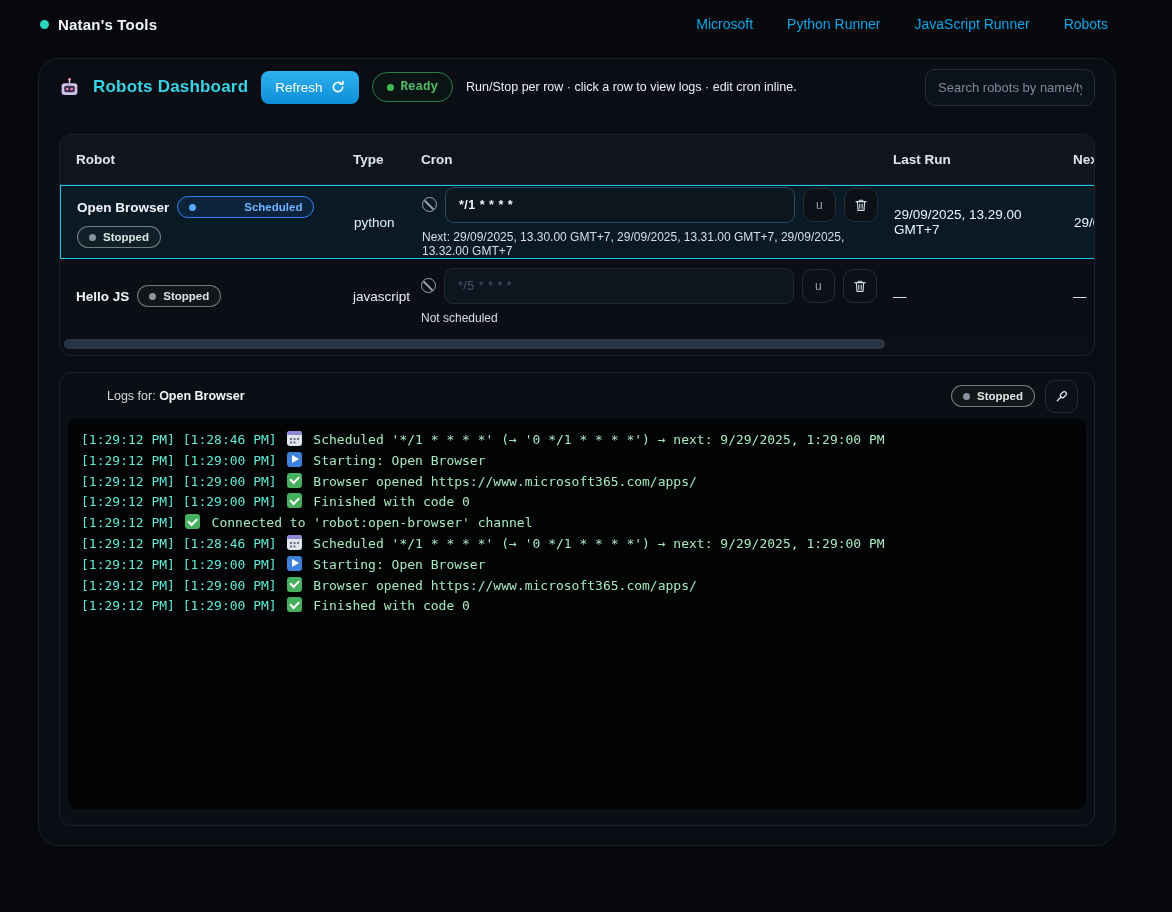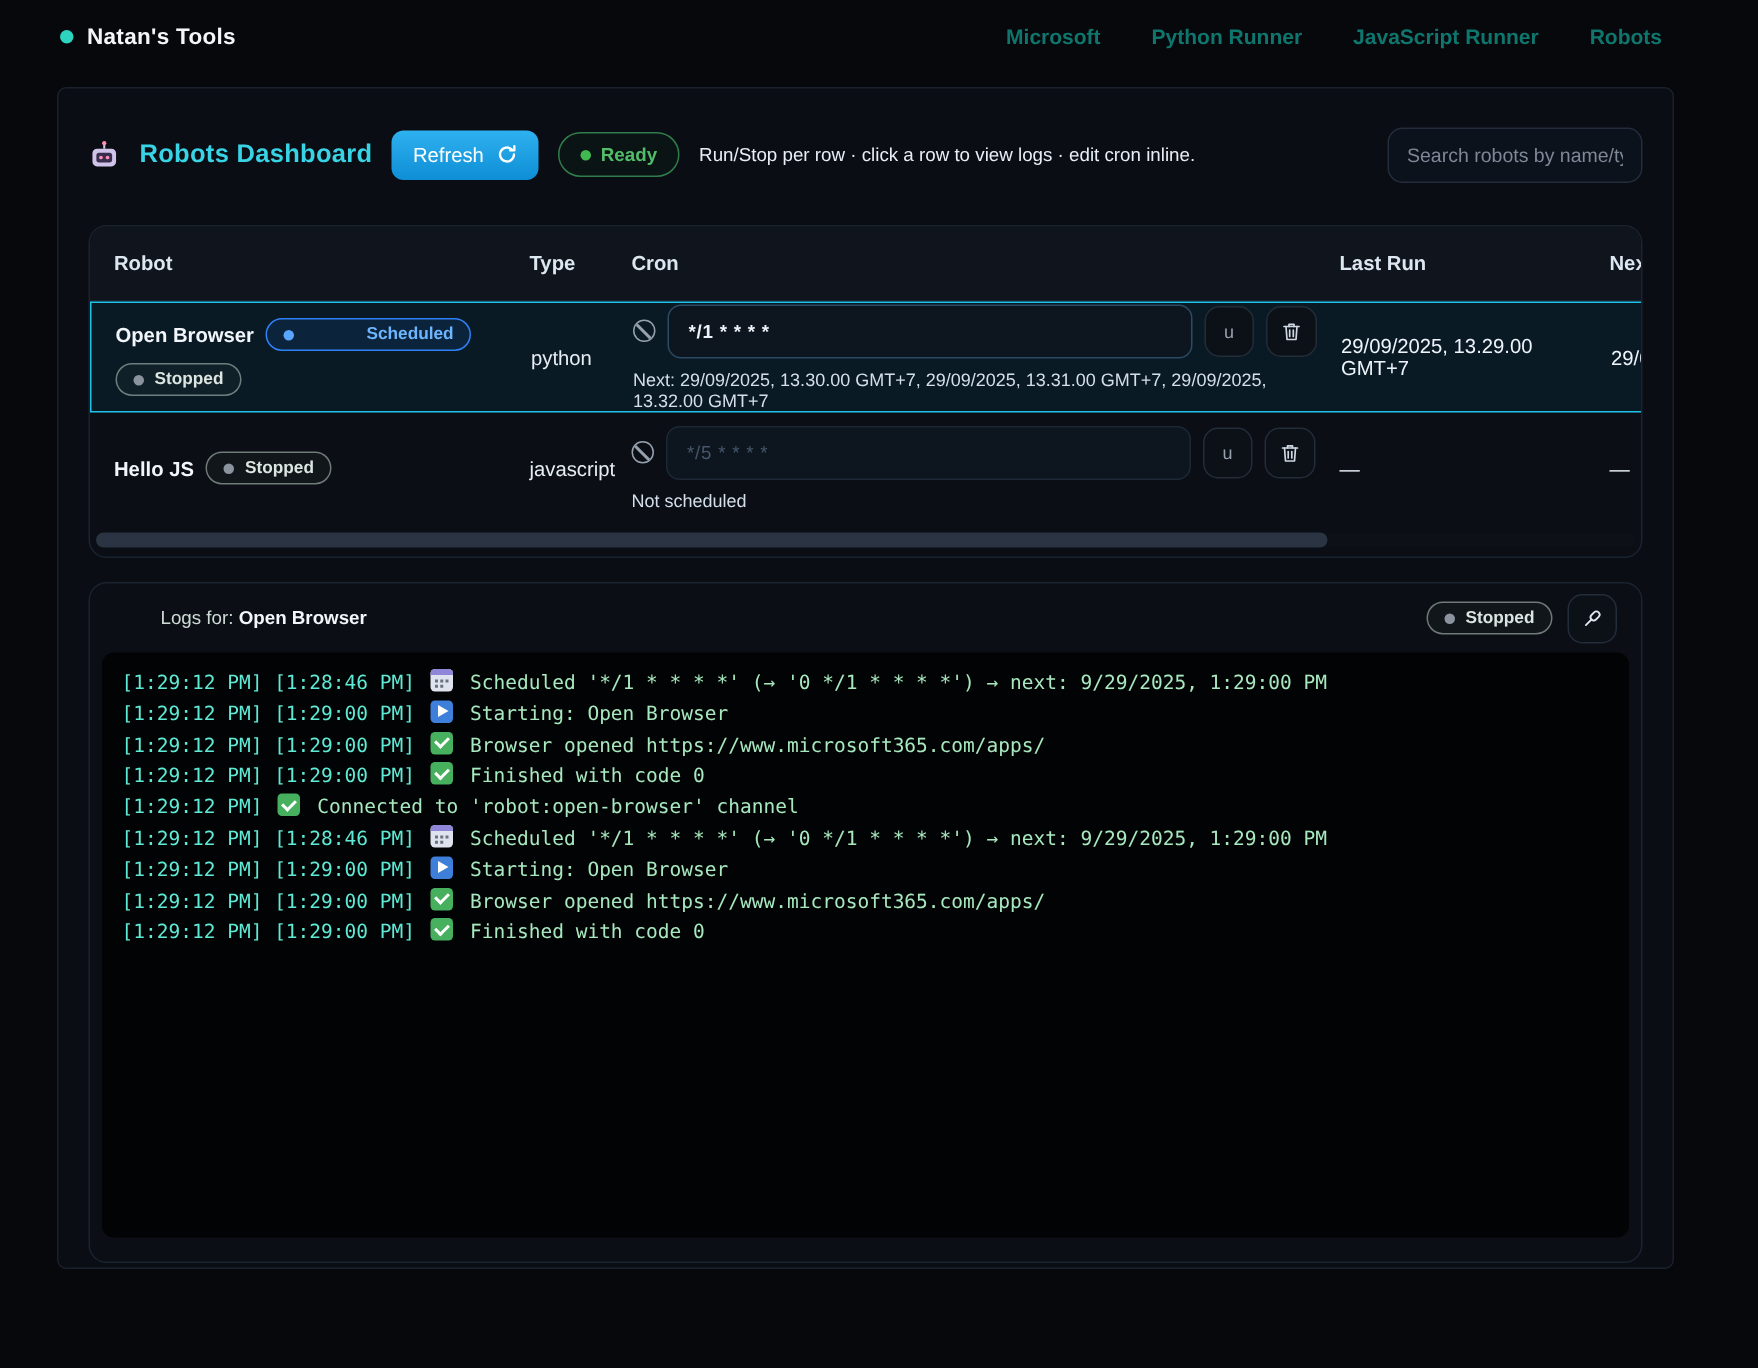--- a/index.html
+++ b/index.html
@@ -5,35 +5,35 @@
   * { box-sizing: border-box; margin: 0; padding: 0; }
   html,body { width: 1172px; height: 912px; background: #06080c; overflow: hidden; }
   body { font-family: "Liberation Sans", "DejaVu Sans", sans-serif; color: #e6edf3; }
 
   
   .navbar { height: 48px; display: flex; align-items: center; padding: 0 40px; justify-content: space-between; }
   .brand { display: flex; align-items: center; gap: 9px; }
   .brand-dot { width: 9px; height: 9px; border-radius: 50%; background: #2dd4bf; }
   .brand-name { font-size: 15px; font-weight: 700; color: #f2f6f9; letter-spacing: .2px; }
   .nav-links { display: flex; gap: 34px; margin-right: 24px; }
-  .nav-link { font-size: 14px; font-weight: 700; color: #0f766e; cursor: pointer; }
+  .nav-link { font-size: 14px; font-weight: 400; color: #0ea5e9; cursor: pointer; }
 
   
   .card { position: absolute; left: 38px; top: 58px; width: 1078px; height: 788px;
-          background: #0a0d13; border: 1px solid #1a212c; border-radius: 6px; padding: 21px 20px 18px; }
+          background: #0a0d13; border: 1px solid #1a212c; border-radius: 20px; padding: 5px 20px 18px; }
 
   .card-header { display: flex; align-items: center; gap: 13px; height: 46px; }
   .robot-icon { width: 21px; height: 21px; display: inline-block; }
   .page-title { font-size: 17px; font-weight: 700; color: #38d3e5; letter-spacing: .2px; }
   .refresh-btn { display: flex; align-items: center; gap: 8px; background: linear-gradient(180deg,#2eb1ef,#0e8ed6);
                  color: #fff; font-weight: 400; font-size: 13.5px; border: none; border-radius: 8px;
                  padding: 9px 14px; cursor: pointer; }
   .badge { display: inline-flex; align-items: center; gap: 7px; border-radius: 999px; font-size: 12.5px; font-weight: 700; }
   .badge .dot { width: 7px; height: 7px; border-radius: 50%; }
-  .badge-ready { border: 1px solid #2f7d4a; color: #52bd68; padding: 7px 14px; background: rgba(46,160,67,.05); }
+  .badge-ready { border: 1px solid #2f7d4a; color: #52bd68; padding: 7px 14px; background: rgba(46,160,67,.05); font-family: Liberation Mono, monospace; }
   .badge-ready .dot { background: #3fb950; }
   .hint-text { font-size: 12.5px; color: #e8eef5; }
   .search-input { margin-left: auto; width: 170px; height: 37px; background: #0c121c; border: 1px solid #232d3c;
                   border-radius: 10px; color: #cfd8e3; font-size: 13px; padding: 0 12px; outline: none;
                   font-family: "Liberation Sans", sans-serif; }
   .search-input::placeholder { color: #7e8896; }
 
   
   .table-panel { margin-top: 24px; border: 1px solid #1a2330; border-radius: 12px; background: #0b0f15; overflow: hidden; }
   .table-clip { overflow: hidden; width: 100%; }

